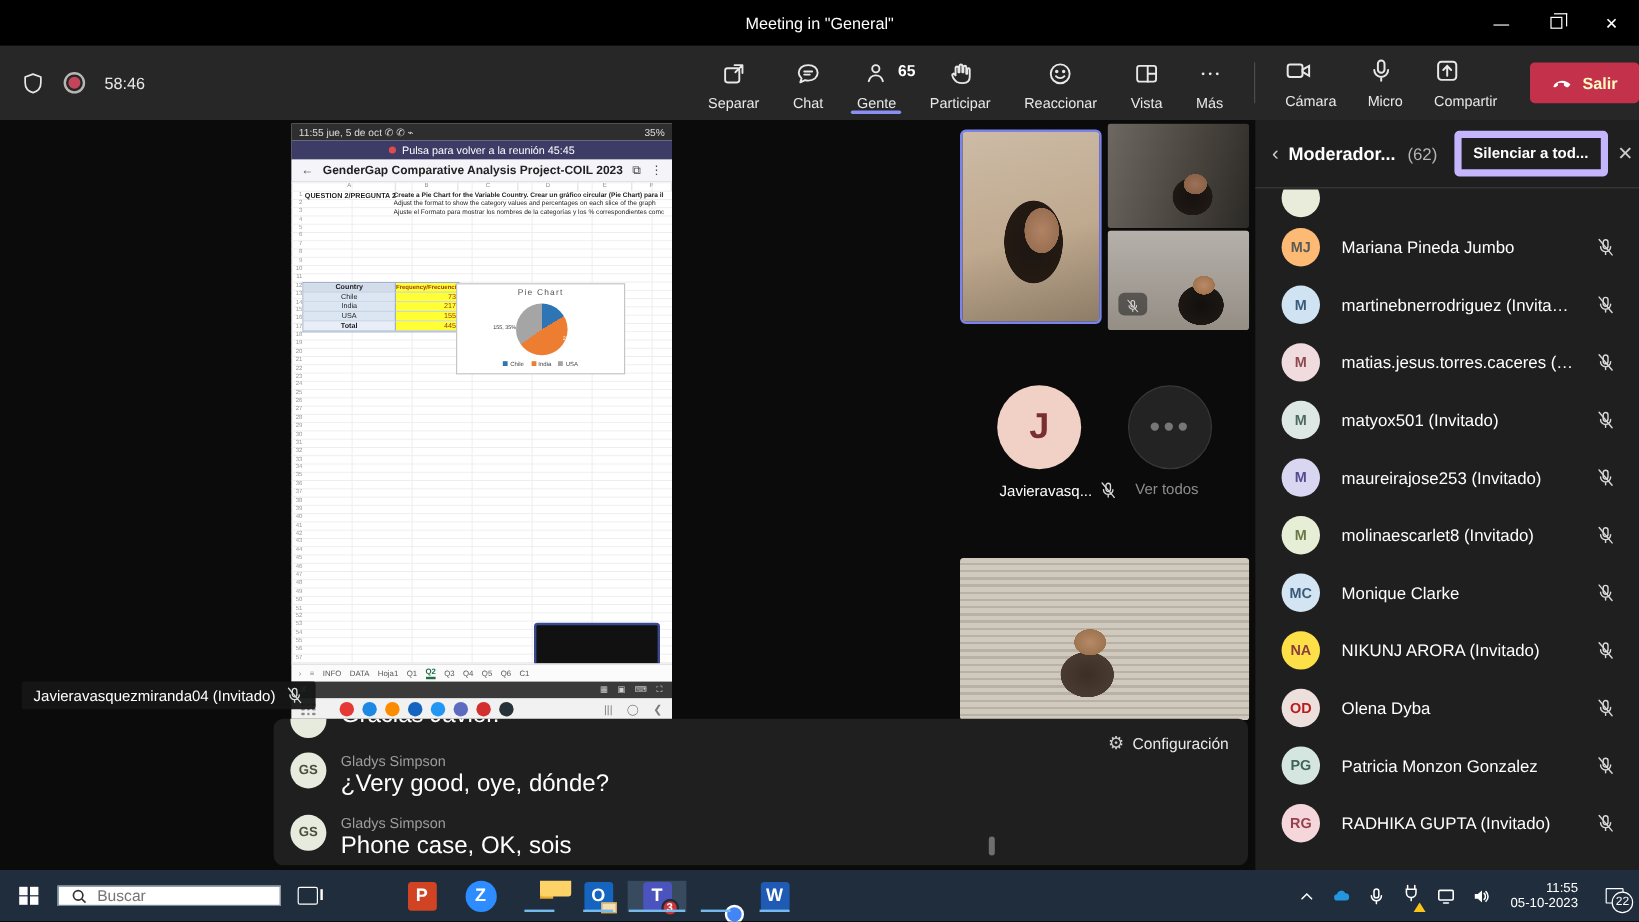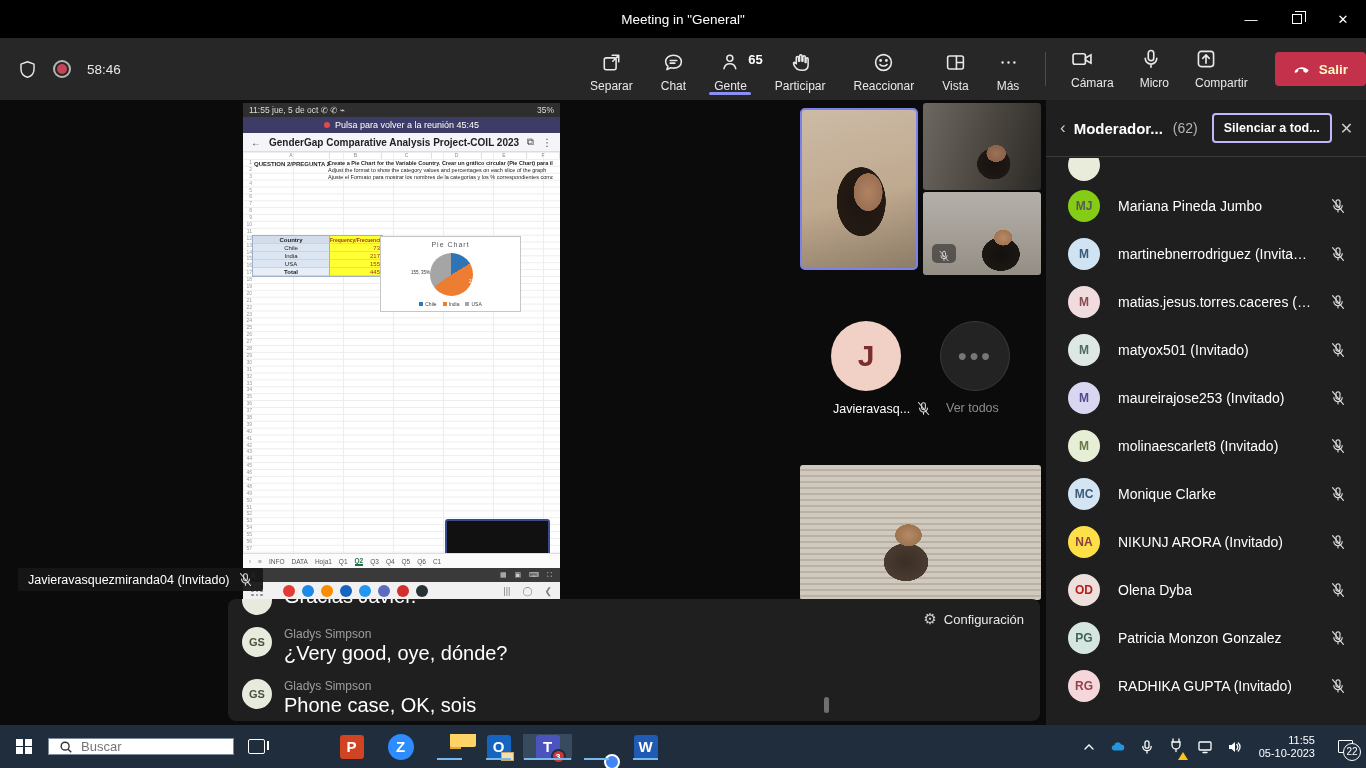--- a/index.html
+++ b/index.html
@@ -156,21 +156,21 @@
   .cap-text { font-size:20px; color:#fff; }
   #cap-scroll { position:absolute; left:596px; top:98px; width:5px; height:16px; border-radius:3px; background:#6f6f6f; }
 
   
   #panel { position:absolute; left:1046px; top:100px; width:320px; height:625px; background:#1f1f1f; color:#fff; }
   #panel-header { position:absolute; left:0; top:0; width:100%; height:57px; display:flex; align-items:center;
     padding:0 14px; gap:8px; border-bottom:1px solid #3a3a3a; }
   #panel-back { color:#ccc; font-size:17px; }
   #panel-title { font-size:15px; font-weight:bold; white-space:nowrap; }
   #panel-count { font-size:14px; color:#b5b5b5; margin-left:2px; }
-  #mute-all { margin-left:6px; background:transparent; border:2px solid #c4b5fd; border-radius:4px;
+  #mute-all { margin-left:6px; background:transparent; border:6px solid #c4b5fd; border-radius:4px;
     color:#fff; font-size:12.5px; font-weight:bold; padding:6px 10px; white-space:nowrap; }
   #panel-close { margin-left:auto; color:#ccc; font-size:16px; }
   #plist { position:absolute; left:0; top:58px; width:100%; height:567px; overflow:hidden; }
   .prow { height:48px; display:flex; align-items:center; padding:0 20px 0 22px; gap:18px; }
   .prow.partial { height:34px; margin-top:-10px; }
   .pav { width:32px; height:32px; border-radius:50%; display:flex; align-items:center; justify-content:center;
     font-size:12px; font-weight:bold; flex:none; }
   .pname { font-size:14px; color:#fff; flex:1; white-space:nowrap; overflow:hidden; text-overflow:ellipsis; }
   .prow .micoff { width:16px; height:16px; flex:none; }
 
@@ -586,21 +586,21 @@
       <span id="panel-count">(62)</span>
       <button id="mute-all">Silenciar a tod...</button>
       <span id="panel-close">✕</span>
     </div>
     <div id="plist">
         <div class="prow partial">
           <span class="pav" style="background:#e9ecdb"></span>
           <span class="pname"></span>
         </div>
         <div class="prow">
-          <span class="pav" style="background:#84cc16;color:#5a5a52">MJ</span>
+          <span class="pav" style="background:#fdba74;color:#5a5a52">MJ</span>
           <span class="pname">Mariana Pineda Jumbo</span>
           <span class="micoff"><svg viewBox="0 0 16 16">
               <rect x="6" y="1.8" width="4" height="7.4" rx="2"></rect>
               <path d="M3.8 7.5a4.2 4.2 0 0 0 8.4 0M8 11.7v2.3M2.6 1.6l10.8 12.8"></path>
             </svg></span>
         </div>
         <div class="prow">
           <span class="pav" style="background:#cfe3f3;color:#3a5a78">M</span>
           <span class="pname">martinebnerrodriguez (Invitado)</span>
           <span class="micoff"><svg viewBox="0 0 16 16">

